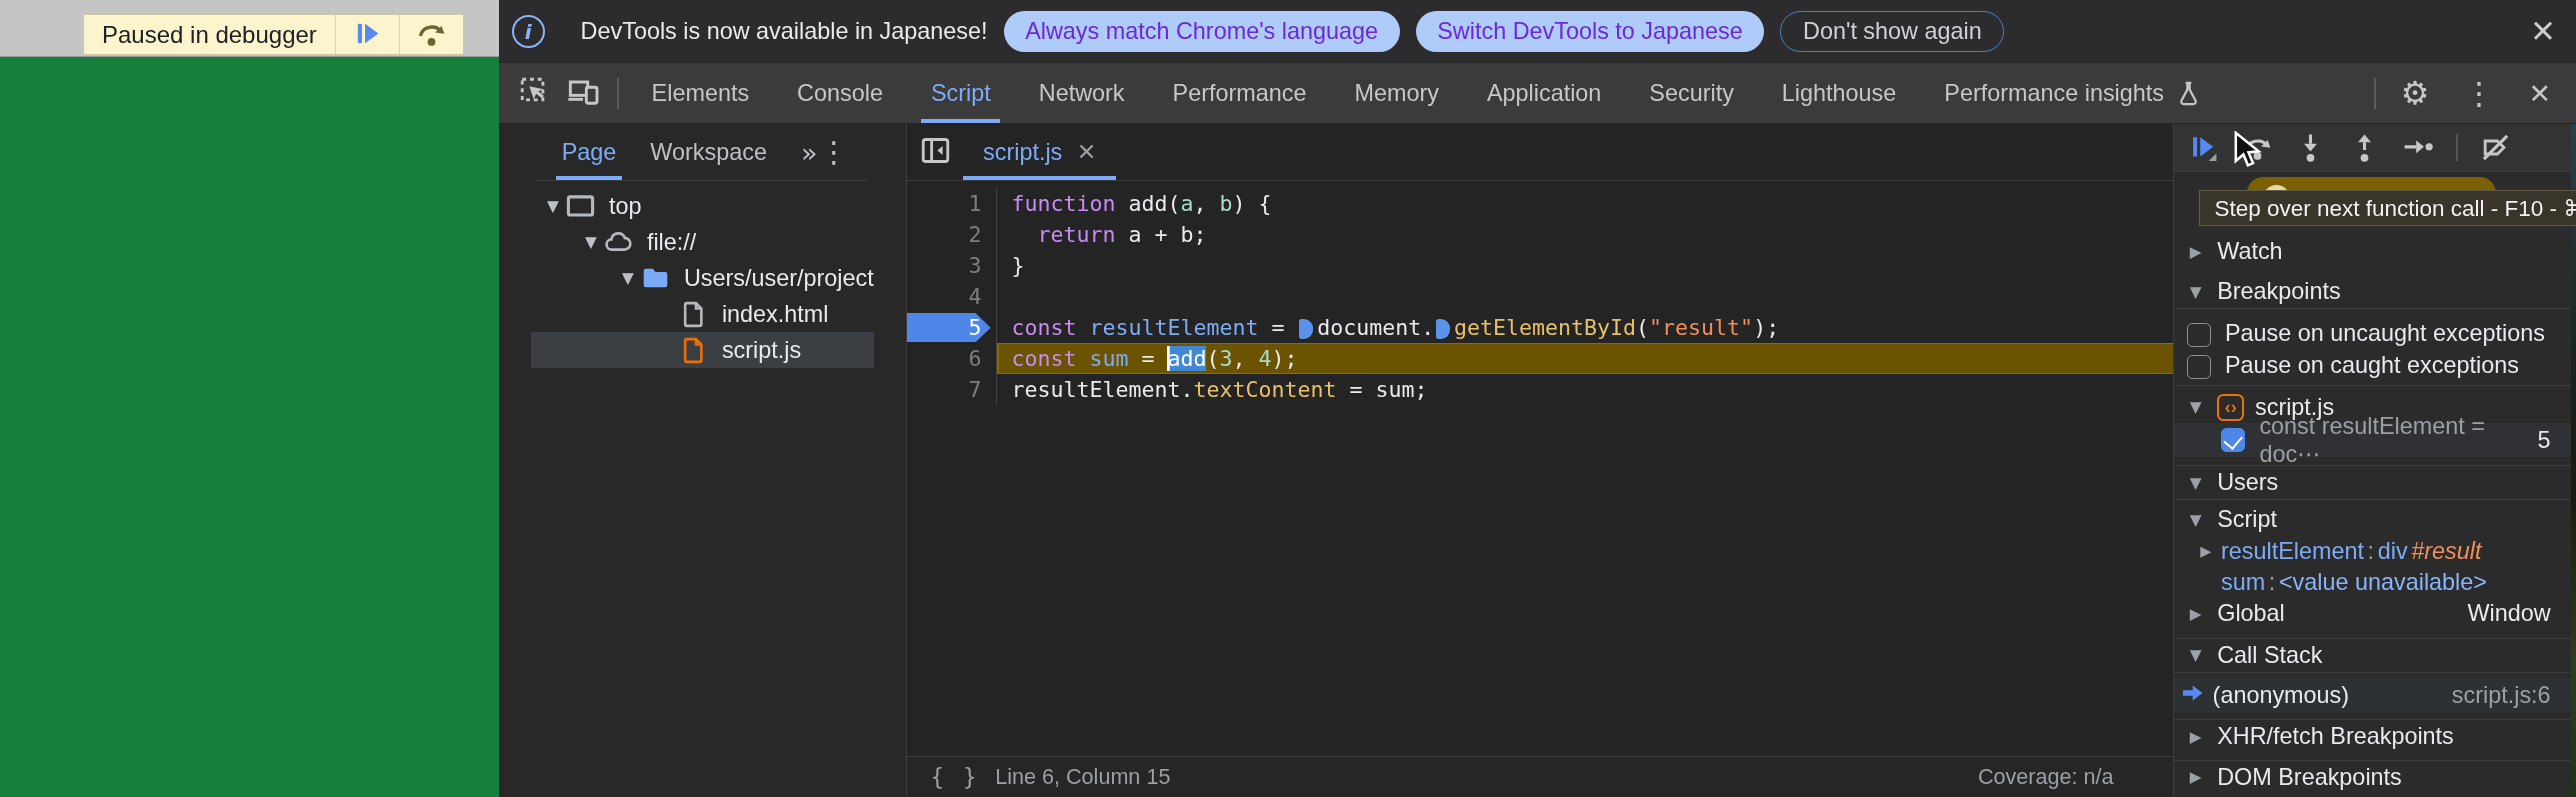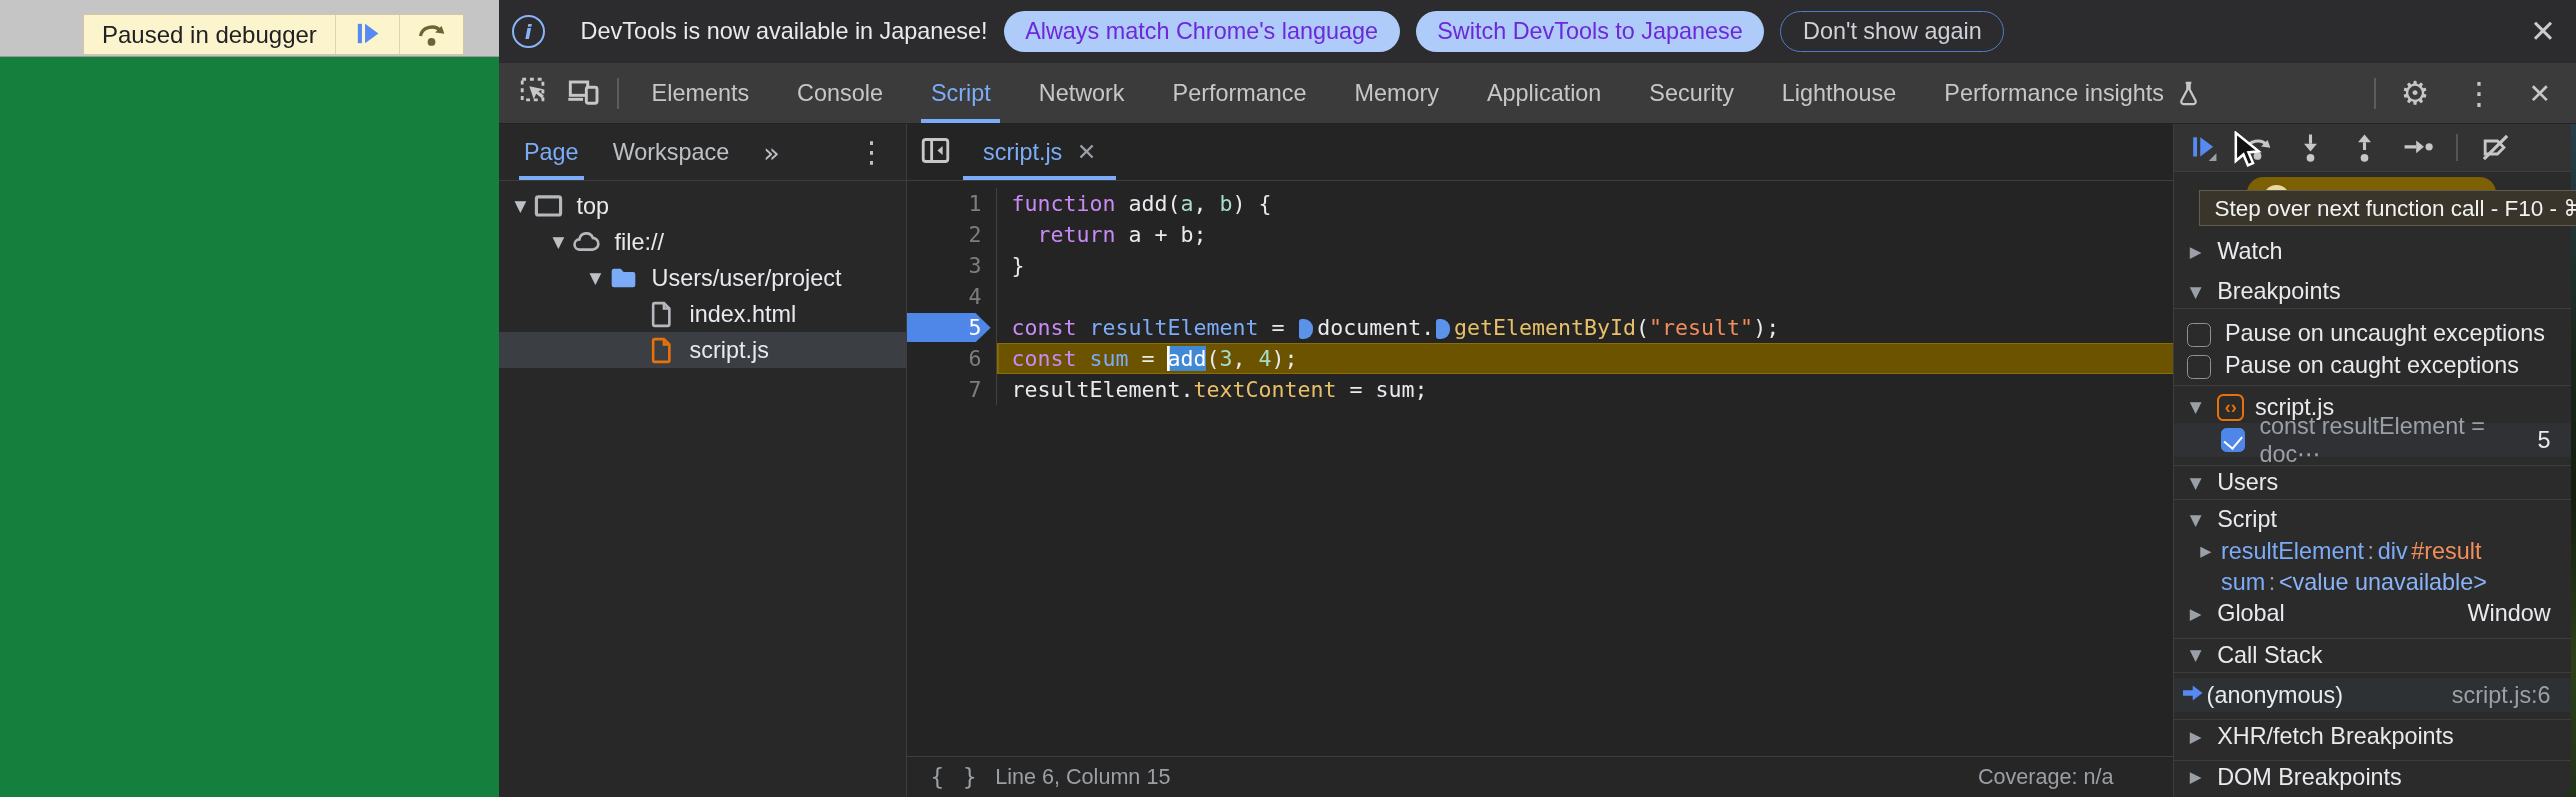--- a/index.html
+++ b/index.html
@@ -46,21 +46,21 @@
   .tb-gear { font-size:32px; color:#c7c7c7; line-height:1; }
   .tb-dots { font-size:31px; color:#c7c7c7; line-height:1; }
   .tb-close { font-size:27px; color:#c7c7c7; line-height:1; }
 
   
   .main { position:absolute; top:124px; left:0; right:0; bottom:0; display:flex; }
   .edge-strip { position:absolute; top:0; right:0; bottom:0; width:20px;
     background:linear-gradient(#27404a 0%, #182619 35%, #141d10 55%, #2c4018 80%, #20331a 100%); }
 
   
-  .navigator { width:407px; flex:none; border-right:0.9px solid #3d3d3d; background:#282828; display:flex; flex-direction:column; }
+  .navigator { width:407px; flex:none; border-right:0.9px solid #3d3d3d; background:#282828; display:flex; flex-direction:column;align-items:center; }
   .nav-header { height:56px; flex:none; display:flex; align-items:center; border-bottom:0.9px solid #3d3d3d; padding-left:25px; font-size:23.4px; }
   .nav-tab { margin-right:34px; color:#bdc1c6; position:relative; height:100%; display:flex; align-items:center; }
   .nav-tab.active { color:#7cacf8; }
   .nav-tab.active::after { content:""; position:absolute; left:-5.4px; right:-5.4px; bottom:0; height:4.5px; background:#7cacf8; }
   .nav-more { color:#bdc1c6; font-size:27px; letter-spacing:1.8px; }
   .nav-dots { margin-left:auto; margin-right:20px; color:#bdc1c6; font-size:29px; }
   .tree { padding-top:7.2px; }
   .tree-row { height:36px; display:flex; align-items:center; font-size:23.4px; color:#e8eaed; white-space:nowrap; }
   .tree-row.selected { background:#3b3f43; }
   .tree-chevron { width:25px; text-align:center; color:#bdc1c6; font-size:15.3px; flex:none; }
@@ -127,24 +127,24 @@
   .js-badge { width:27px; height:27px; border:2.7px solid #e8710a; border-radius:6.3px; box-sizing:border-box;
     color:#e8710a; font-size:18px; font-weight:bold; display:flex; align-items:center; justify-content:center; flex:none; }
   .bp-entry { height:34px; display:flex; align-items:center; padding-left:47px; gap:14.4px; background:#2f3134; color:#9aa0a6; }
   .bp-entry .lineno { margin-left:auto; padding-right:20px; color:#e8eaed; }
 
   .scope-row { height:31px; display:flex; align-items:center; padding-left:47px; gap:3.6px; white-space:nowrap; }
   .scope-row .arrow { width:23.4px; margin-left:-27px; text-align:center; color:#9aa0a6; font-size:14.4px; flex:none; }
   .v-name { color:#7cacf8; }
   .v-punc { color:#9aa0a6; }
   .v-tag { color:#7cacf8; }
-  .v-id { color:#f28e5a; }
+  .v-id { color:#f28e5a;font-style:italic; }
   .v-special { color:#8ab4f8; }
 
-  .frame-row { height:34px; display:flex; align-items:center; padding-left:9px; gap:2px; background:#2e3134; margin-top:5.4px; }
+  .frame-row { height:34px; display:flex; align-items:center; padding-left:9px; gap:8px; background:#2e3134; margin-top:5.4px; }
   .frame-loc { margin-left:auto; padding-right:20px; color:#9aa0a6; }
 
   
   .tooltip { position:absolute; left:2199px; top:190px; height:36px; background:#3a352b; border:0.9px solid #625c4d;
     color:#f2f2f2; font-size:22.5px; display:flex; align-items:center; padding:0 14.4px; white-space:nowrap; z-index:6;
     box-sizing:border-box; font-family:"Liberation Sans","DejaVu Sans",sans-serif; }
   .cursor-overlay { position:absolute; left:2234px; top:131px; z-index:9; }
 </style>
 </head>
 <body>

